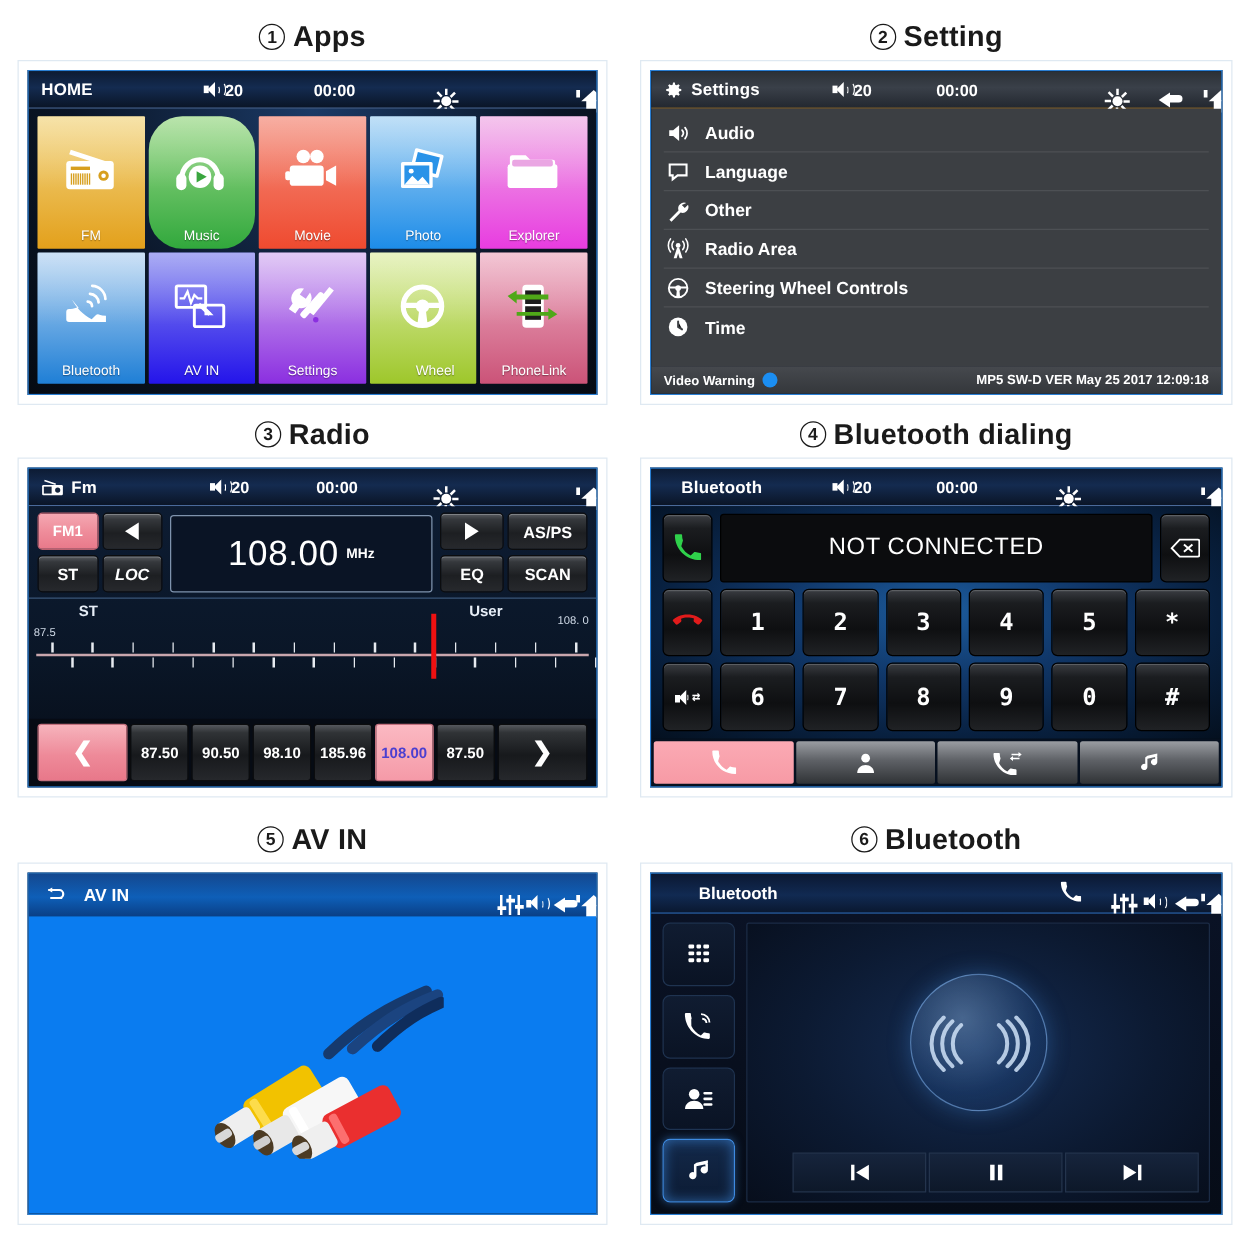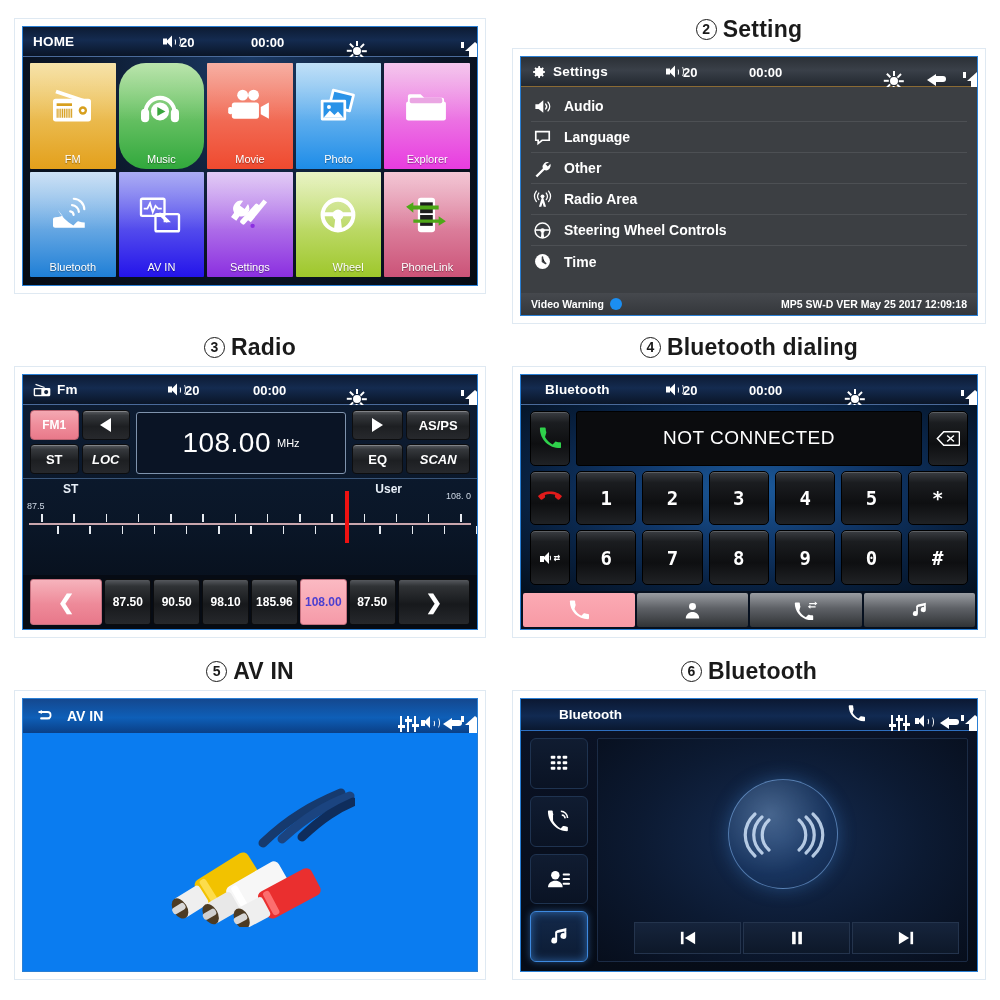--- a/index.html
+++ b/index.html
@@ -136,21 +136,21 @@
     font-size:13px; font-weight:700; box-shadow:inset 0 1px 0 rgba(255,255,255,.25);
   }
   .btnP{
     background:linear-gradient(180deg,#f4a8b2 0%,#ef8d9b 50%,#e8798a 100%);
     border:1px solid #b9606e; border-radius:4px; color:#fff;
     display:flex;align-items:center;justify-content:center; font-size:12px;font-weight:700;
   }
   .freqbox{ flex:1; margin:0 6px; height:62px; border:1.5px solid #7f93ad; border-radius:3px;
             background:#0a1425; display:flex; align-items:center; justify-content:center; gap:6px; }
   .freqbox .v{ color:#fff; font-size:28px; font-weight:400; letter-spacing:.5px; }
-  .freqbox .u{ color:#fff; font-size:11px; font-weight:400; }
+  .freqbox .u{ color:#fff; font-size:11px; font-weight:700; }
   .rad-scale{ position:relative; height:78px; }
   .rad-scale .st{ position:absolute; left:40px; top:3px; color:#e7eef7; font-size:12px; font-weight:700;}
   .rad-scale .usr{ position:absolute; right:75px; top:3px; color:#e7eef7; font-size:12px; font-weight:700;}
   .rad-scale .lo{ position:absolute; left:4px; top:22px; color:#cfd9e6; font-size:9px; }
   .rad-scale .hi{ position:absolute; right:6px; top:12px; color:#cfd9e6; font-size:9px; }
   .rule{ position:absolute; left:6px; right:6px; top:44px; height:2px; background:#c9a6ad; }
   .tick{ position:absolute; width:1.5px; background:#e6eaf0; }
   .tick.up{ height:8px; top:35px; }
   .tick.dn{ height:8px; top:47px; }
   .needle{ position:absolute; width:4px; top:12px; height:52px; background:#ef1111; }
@@ -217,20 +217,23 @@
   .pctrl{ position:absolute; left:36px; right:8px; bottom:7px; height:32px; display:flex; gap:2px; }
   .pbtn{ flex:1; border:1px solid #24344d; background:linear-gradient(180deg,#16243c,#0d1829);
          display:flex; align-items:center; justify-content:center; }
 </style>
 </head>
 <body>
 
 <div class="page">
 
   <div class="cell" style="left:14px; top:14px; width:472px; height:316px;">
+    <div class="cap">
+      <span class="num">1</span><span>Apps</span>
+    </div>
     <div class="frame" style="height:276px; margin-top:4px;">
       <div class="screen">
         <div class="sbar">
           <span class="ttl">HOME</span>
           <span class="seg vol" style="left:140px;">
             <span class="spk">
                 <i class="wv w1"></i>
                 <i class="wv w2"></i>
               </span>
             <span>20</span>
@@ -569,21 +572,21 @@
 
             <div style="display:flex;flex-direction:column;gap:4px;width:118px;">
               <div style="display:flex;gap:3px;height:30px;">
                 <div class="btnK" style="flex:1;">
                   <span style="width:0;height:0;border-top:7px solid transparent;border-bottom:7px solid transparent;border-left:11px solid #fff;display:block;"></span>
                 </div>
                 <div class="btnK" style="flex:1.25;">AS/PS</div>
               </div>
               <div style="display:flex;gap:3px;height:30px;">
                 <div class="btnK" style="flex:1;">EQ</div>
-                <div class="btnK" style="flex:1.25;font-style:italic;">SCAN</div>
+                <div class="btnK" style="flex:1.25;">SCAN</div>
               </div>
             </div>
           </div>
 
           <div class="rad-scale">
             <span class="st">ST</span>
             <span class="usr">User</span>
             <span class="lo">87.5</span>
             <span class="hi">108. 0</span>
             <div class="rule"></div>

